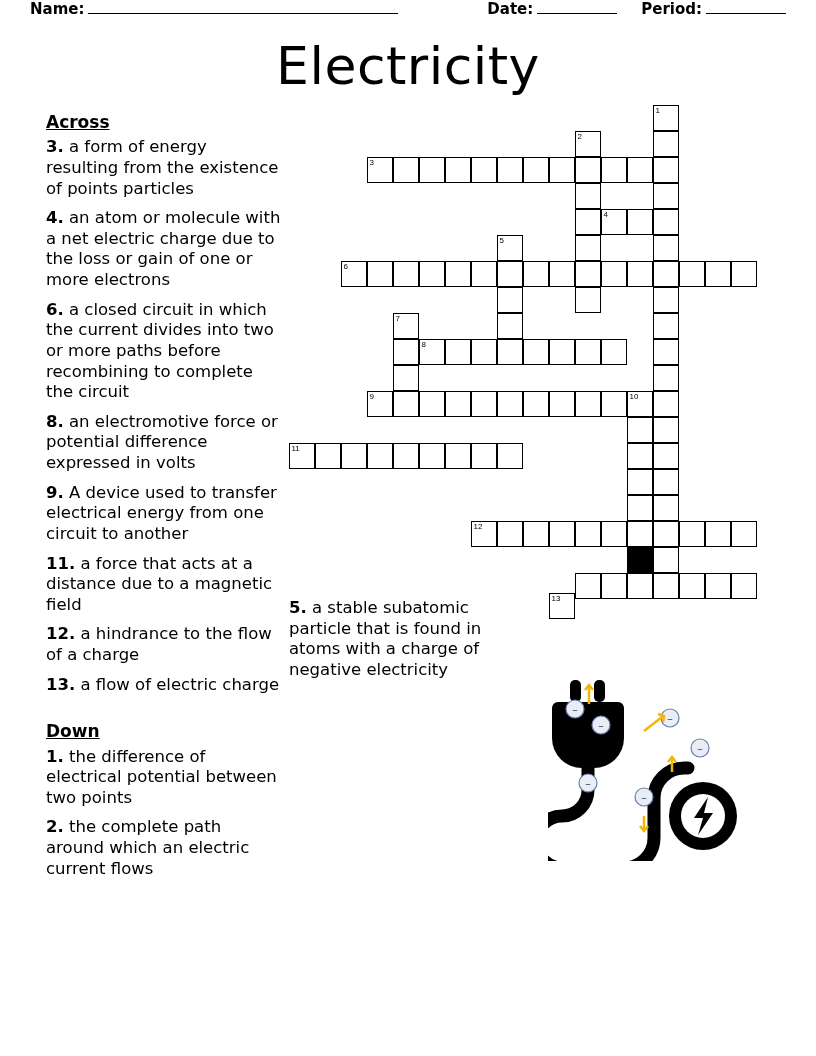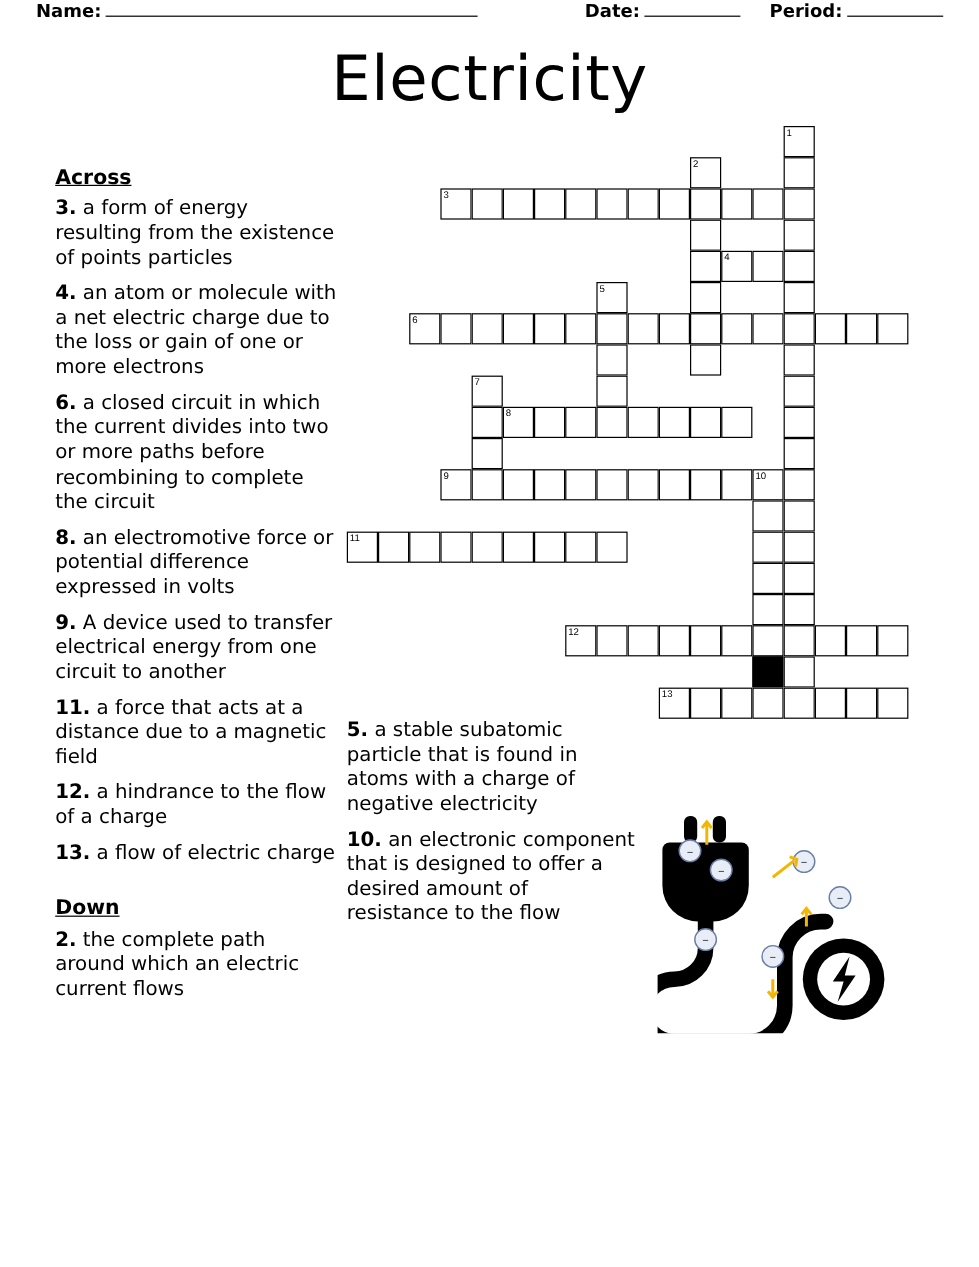--- a/index.html
+++ b/index.html
@@ -72,21 +72,20 @@
   .col-mid {
     left: 289px;
     top: 598px;
     width: 240px;
   }
   .section-head {
     font-weight: bold;
     text-decoration: underline;
     font-size: 17px;
     margin-bottom: 4px;
-    margin-top: 26px;
   }
   .clue {
     margin-bottom: 9px;
   }
   .clue .num {
     font-weight: bold;
   }
 
   
   #grid-wrap {
@@ -154,28 +153,28 @@
       <div class="clue"><span class="num">4.</span><span> an atom or molecule with a net electric charge due to the loss or gain of one or more electrons</span></div>
       <div class="clue"><span class="num">6.</span><span> a closed circuit in which the current divides into two or more paths before recombining to complete the circuit</span></div>
       <div class="clue"><span class="num">8.</span><span> an electromotive force or potential difference expressed in volts</span></div>
       <div class="clue"><span class="num">9.</span><span> A device used to transfer electrical energy from one circuit to another</span></div>
       <div class="clue"><span class="num">11.</span><span> a force that acts at a distance due to a magnetic field</span></div>
       <div class="clue"><span class="num">12.</span><span> a hindrance to the flow of a charge</span></div>
       <div class="clue"><span class="num">13.</span><span> a flow of electric charge</span></div>
     </div>
   <div class="section-head" style="margin-top:26px;">Down</div>
   <div id="down-list-a">
+      <div class="clue"><span class="num">1.</span><span> the difference of electrical potential between two points</span></div>
       <div class="clue"><span class="num">2.</span><span> the complete path around which an electric current flows</span></div>
     </div>
 </div>
 
 <div class="clue-col col-mid">
   <div id="down-list-b">
       <div class="clue"><span class="num">5.</span><span> a stable subatomic particle that is found in atoms with a charge of negative electricity</span></div>
-      <div class="clue"><span class="num">10.</span><span> an electronic component that is designed to offer a desired amount of resistance to the flow</span></div>
     </div>
 </div>
 
 <div id="grid-wrap">
     <div class="cell" style="left: 364px; top: 0px;">
       <span class="cnum">1</span>
     </div>
     <div class="cell" style="left: 286px; top: 26px;">
       <span class="cnum">2</span>
     </div>
@@ -290,21 +289,21 @@
     <div class="cell" style="left: 260px; top: 416px;"></div>
     <div class="cell" style="left: 286px; top: 416px;"></div>
     <div class="cell" style="left: 312px; top: 416px;"></div>
     <div class="cell" style="left: 338px; top: 416px;"></div>
     <div class="cell" style="left: 364px; top: 416px;"></div>
     <div class="cell" style="left: 390px; top: 416px;"></div>
     <div class="cell" style="left: 416px; top: 416px;"></div>
     <div class="cell" style="left: 442px; top: 416px;"></div>
     <div class="cell black" style="left: 338px; top: 442px;"></div>
     <div class="cell" style="left: 364px; top: 442px;"></div>
-    <div class="cell" style="left: 260px; top: 468px;">
+    <div class="cell" style="left: 260px; top: 488px;">
       <span class="cnum">13</span>
     </div>
     <div class="cell" style="left: 286px; top: 468px;"></div>
     <div class="cell" style="left: 312px; top: 468px;"></div>
     <div class="cell" style="left: 338px; top: 468px;"></div>
     <div class="cell" style="left: 364px; top: 468px;"></div>
     <div class="cell" style="left: 390px; top: 468px;"></div>
     <div class="cell" style="left: 416px; top: 468px;"></div>
     <div class="cell" style="left: 442px; top: 468px;"></div>
   </div>

